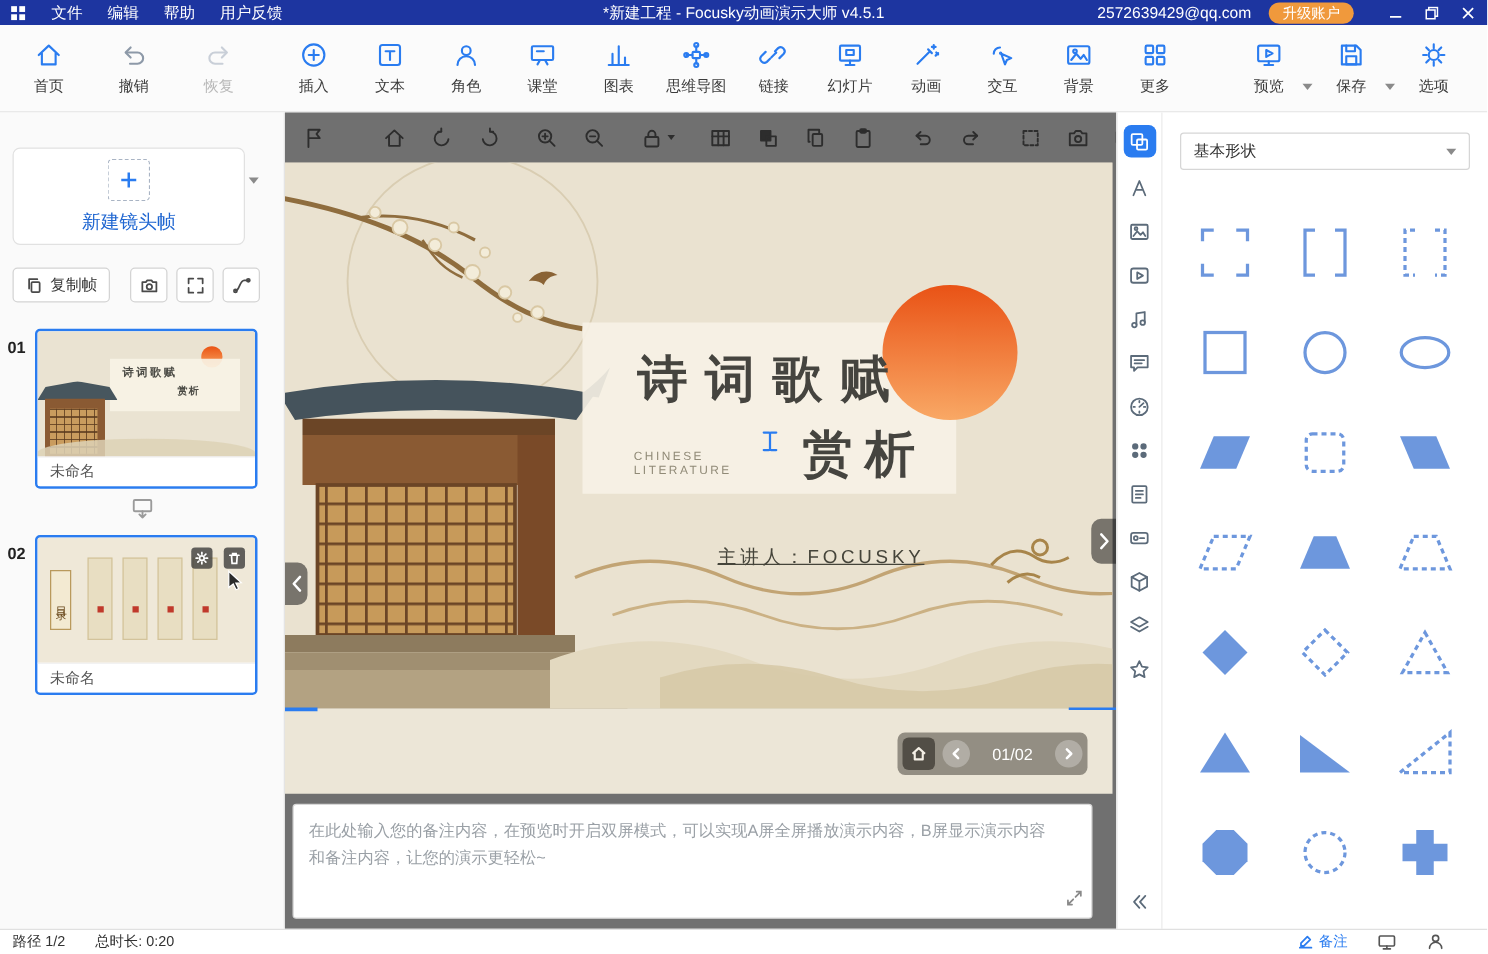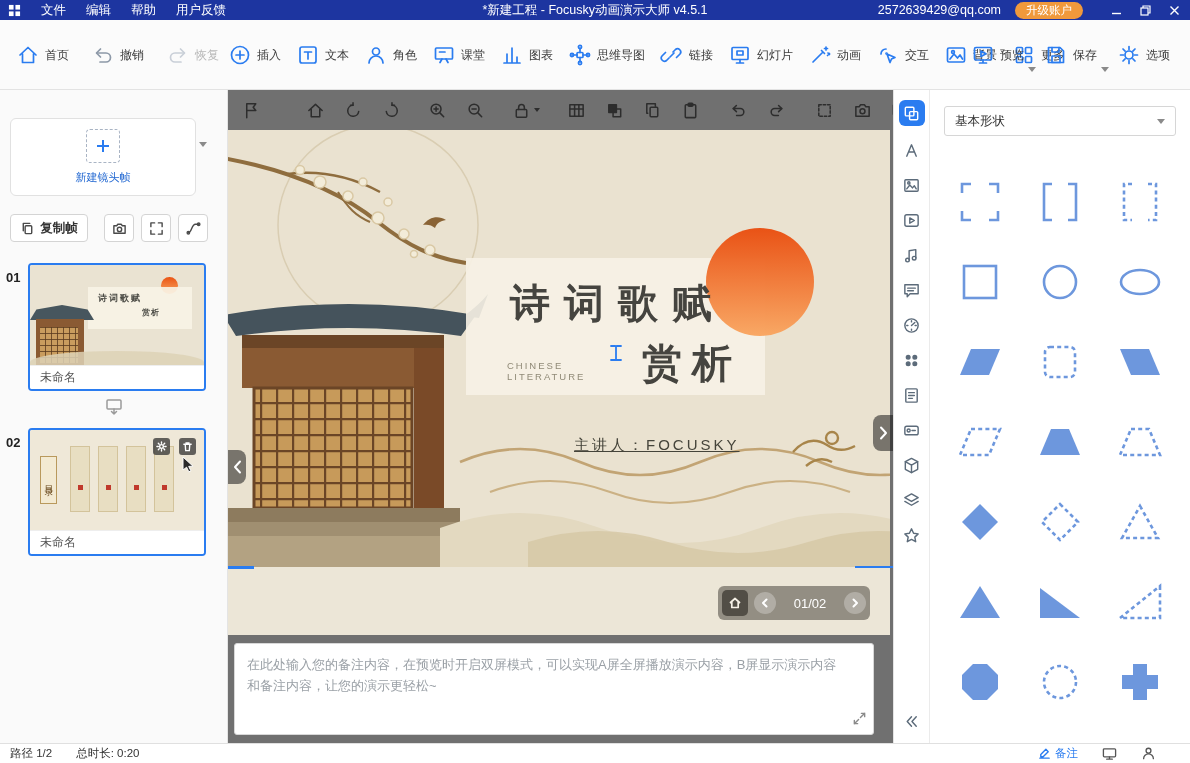--- a/index.html
+++ b/index.html
@@ -15,38 +15,38 @@
   .upgrade-btn { background:#f0993c; border-radius:9px; padding:1px 11px; font-size:11.5px; color:#fff; cursor:pointer; white-space:nowrap; }
   .win-controls { display:flex; align-items:center; gap:18px; margin-left:14px; }
   .win-controls svg { width:11px; height:11px; cursor:pointer; }
 
   
   .toolbar { position:absolute; left:0; top:20px; width:1190px; height:70px; background:#fbfbfb; border-bottom:1px solid #e3e3e3; }
   .tb-group { position:absolute; top:0; height:70px; display:flex; align-items:center; }
   .tb-left { left:16px; gap:22px; }
   .tb-main { left:228px; gap:15px; }
   .tb-rightg { right:20px; gap:6px; }
-  .tb-item { display:flex; flex-direction:row; align-items:center; gap:5px; min-width:46px; cursor:pointer; }
+  .tb-item { display:flex; flex-direction:column; align-items:center; gap:5px; min-width:46px; cursor:pointer; }
   .tb-item svg { width:24px; height:24px; stroke:#2a7cf0; fill:none; stroke-width:1.7; stroke-linecap:round; stroke-linejoin:round; }
   .tb-item .lbl { font-size:12px; color:#3c3c3c; white-space:nowrap; }
   .tb-item.dim svg { stroke:#8d99a8; }
   .tb-item.disabled svg { stroke:#c9cfd8; }
   .tb-item.disabled .lbl { color:#b9b9b9; }
   .mini-caret { width:0; height:0; border-left:4px solid transparent; border-right:4px solid transparent; border-top:5px solid #8a8a8a; margin:28px 2px 0 -2px; cursor:pointer; }
 
   
   .leftpanel { position:absolute; left:0; top:90px; width:228px; height:654px; background:#fafafa; border-right:1px solid #e4e4e4; }
   .new-frame-card { position:absolute; left:10px; top:28px; width:186px; height:78px; background:#fff; border:1px solid #e1e1e1; border-radius:6px; display:flex; flex-direction:column; align-items:center; justify-content:center; gap:7px; cursor:pointer; }
   .dash-plus { width:34px; height:34px; border:1px dashed #a9b4c4; border-radius:4px; display:flex; align-items:center; justify-content:center; }
   .dash-plus svg { width:16px; height:16px; stroke:#2a7cf0; stroke-width:2; }
-  .new-frame-label { font-size:11px; color:#1f66d1; }
+  .new-frame-label { font-size:15px; color:#1f66d1; }
   .frame-caret { position:absolute; left:199px; top:52px; width:0; height:0; border-left:4px solid transparent; border-right:4px solid transparent; border-top:5px solid #8a8a8a; cursor:pointer; }
   .btnrow-btn { position:absolute; top:124px; height:28px; background:#fff; border:1px solid #d4d4d4; border-radius:4px; display:flex; align-items:center; justify-content:center; gap:5px; cursor:pointer; }
   .btnrow-btn svg { width:15px; height:15px; stroke:#4a4a4a; fill:none; stroke-width:1.5; stroke-linecap:round; stroke-linejoin:round; }
-  .btnrow-btn .lbl { font-size:12.5px; color:#333;font-weight:bold; }
+  .btnrow-btn .lbl { font-size:12.5px; color:#333; }
   .slide-item { position:absolute; left:28px; width:178px; background:#fff; border:2px solid #2a7cf0; border-radius:4px; overflow:hidden; cursor:pointer; }
   .slide-num { position:absolute; left:6px; font-size:13px; font-weight:bold; color:#222; }
   .slide-thumb { position:relative; width:100%; height:100px; background:#eae3d2; overflow:hidden; }
   .slide-label { height:24px; border-top:1px solid #eee; display:flex; align-items:center; padding-left:10px; font-size:12px; color:#555; background:#fff; }
   .hover-ic { position:absolute; top:8px; width:17px; height:17px; background:rgba(50,50,50,.75); border-radius:3px; display:flex; align-items:center; justify-content:center; cursor:pointer; }
   .hover-ic svg { width:11px; height:11px; stroke:#fff; fill:none; stroke-width:1.5; stroke-linecap:round; }
   .insert-frame-ic { position:absolute; left:104px; top:308px; width:20px; height:18px; cursor:pointer; }
   .insert-frame-ic svg { width:20px; height:18px; stroke:#9a9a9a; fill:none; stroke-width:1.5; stroke-linecap:round; stroke-linejoin:round; }
   
   .m-sun { position:absolute; right:26px; top:12px; width:17px; height:17px; border-radius:50%; background:linear-gradient(#ea5414,#f9a661); }

